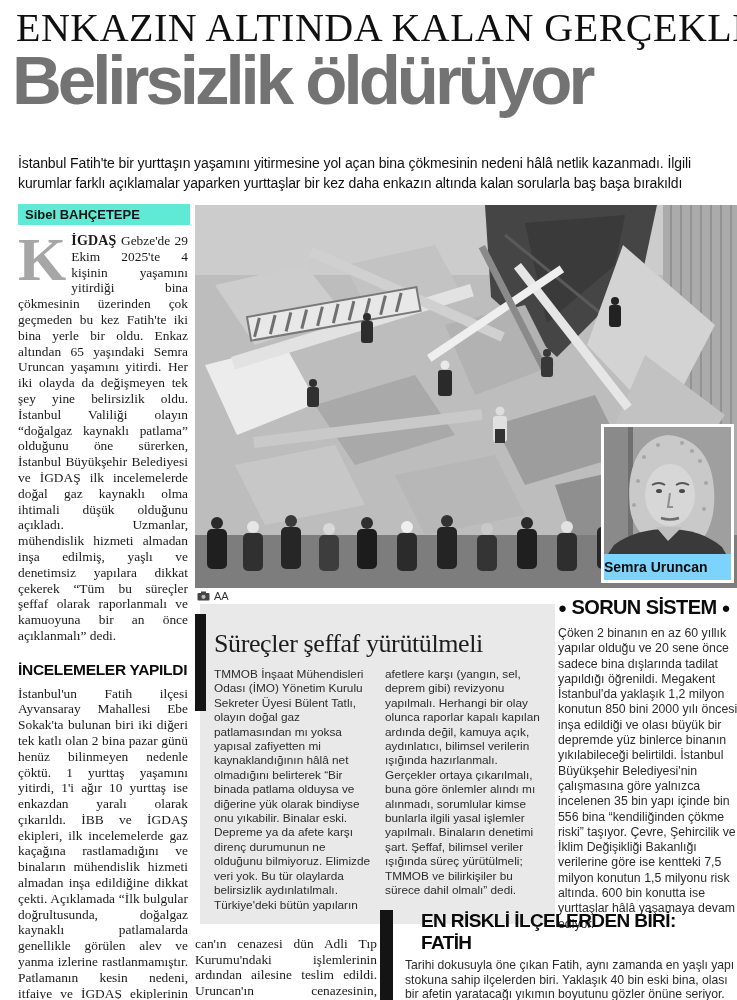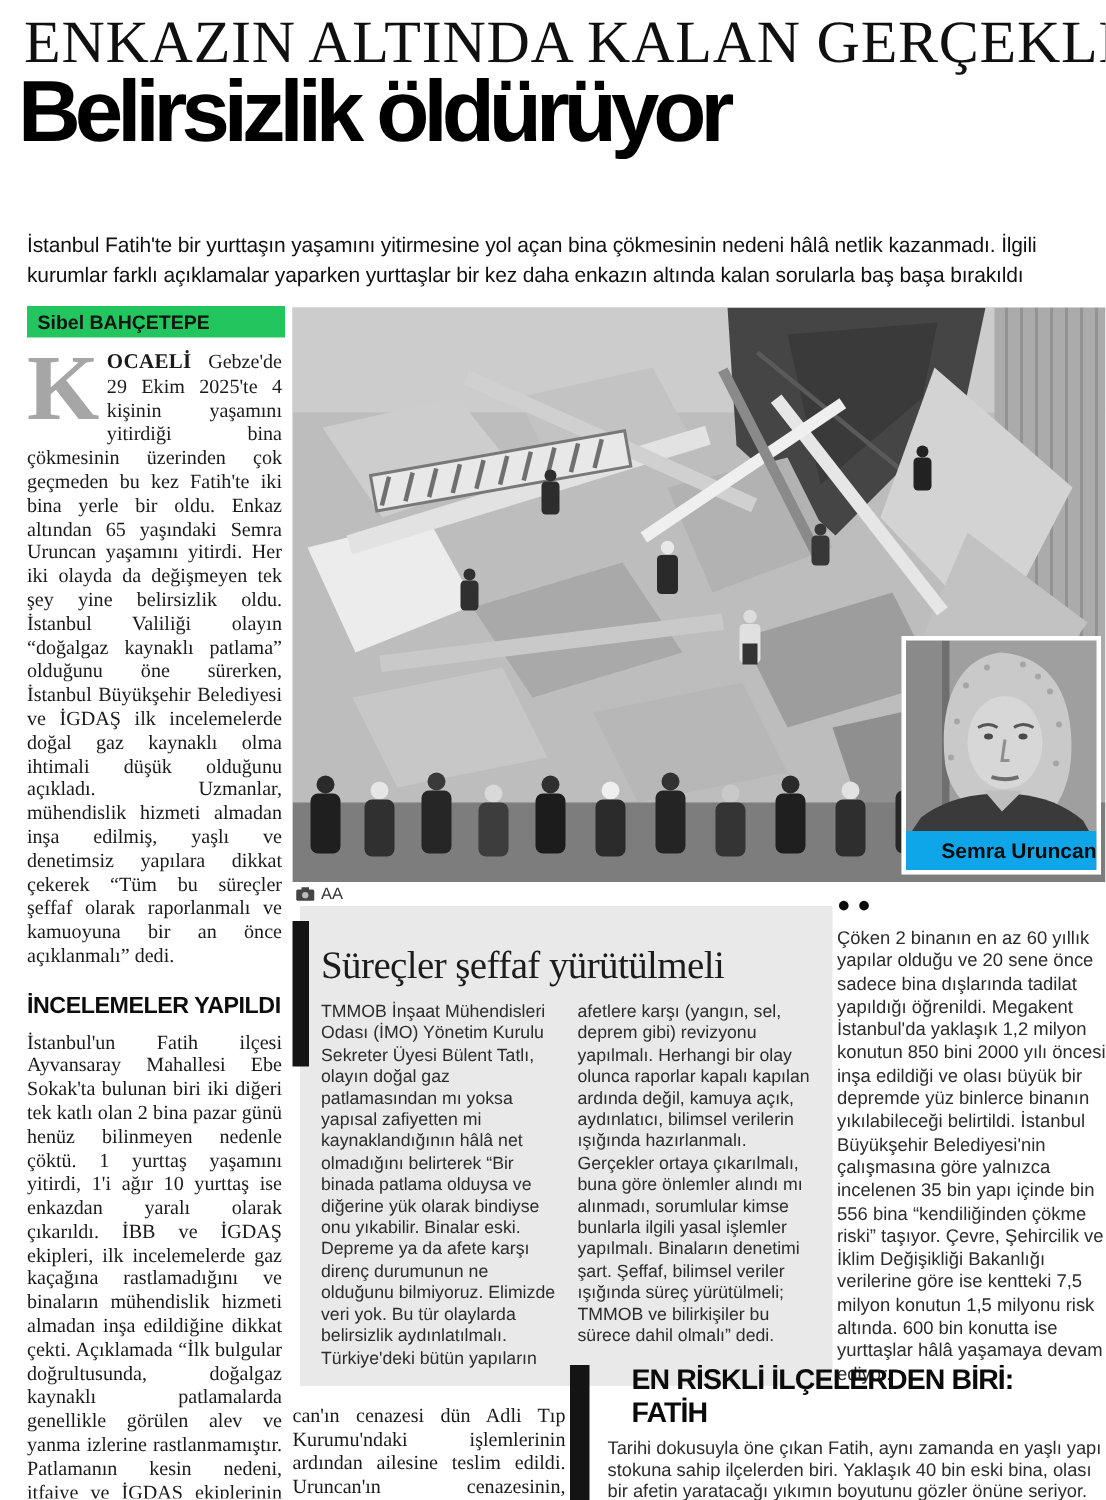--- a/index.html
+++ b/index.html
@@ -11,31 +11,31 @@
   }
   
   .kicker{
     position:absolute;top:4px;left:16px;width:708px;
     font-family:"Liberation Serif", serif;font-size:40px;font-weight:400;
     letter-spacing:.5px;white-space:nowrap;color:#101010;
   }
   .headline{
     position:absolute;top:46px;left:12px;width:716px;
     font-family:"Liberation Sans", sans-serif;font-weight:bold;
-    font-size:58px;letter-spacing:-4px;line-height:1.0;white-space:nowrap;
-    color:#000000;
+    font-size:69px;letter-spacing:-4px;line-height:1.0;white-space:nowrap;
+    color:#737373;
   }
   .deck{
     position:absolute;top:153px;left:18px;width:704px;
     font-family:"Liberation Sans", sans-serif;font-weight:normal;
     font-size:14px;line-height:20px;letter-spacing:-.1px;color:#101010;
   }
   .byline{
     position:absolute;top:204px;left:18px;width:172px;box-sizing:border-box;
-    background:#22c55e;padding:3px 7px;
+    background:#5eead4;padding:3px 7px;
     font-family:"Liberation Sans", sans-serif;font-weight:bold;font-size:13px;
   }
   
   .col-left{
     position:absolute;top:233px;left:18px;width:170px;height:766px;overflow:hidden;
     font-size:13.4px;line-height:15.8px;text-align:justify;color:#1a1a1a;
   }
   .dropcap{
     float:left;font-family:"Liberation Serif", serif;font-weight:bold;
     font-size:62px;line-height:46px;color:#a6a6a6;margin:3px 5px 0 0;
@@ -49,21 +49,21 @@
   
   .photo{position:absolute;top:205px;left:195px;width:542px;height:383px;background:#bdbdbd;overflow:hidden;}
   .photo svg{display:block;width:100%;height:100%;}
   .portrait{
     position:absolute;top:424px;left:601px;width:133px;height:159px;
     border:3px solid #ffffff;box-sizing:border-box;background:#a8a8a8;overflow:hidden;
   }
   .portrait svg{display:block;width:100%;height:127px;}
   .portrait-caption{
     position:absolute;left:0;bottom:0;width:100%;height:26px;box-sizing:border-box;
-    background:#0ea5e9;text-align:right;padding-top:5px;
+    background:#7dd3fc;text-align:left;padding-top:5px;
     font-family:"Liberation Sans", sans-serif;font-weight:bold;font-size:14px;color:#0c0c0c;
   }
   .credit{
     position:absolute;top:590px;left:197px;display:flex;align-items:center;gap:4px;
     font-family:"Liberation Sans", sans-serif;font-size:11px;color:#333;
   }
   
   .mid{position:absolute;top:604px;left:195px;width:360px;}
   .graybox{
     position:relative;margin-left:5px;background:#e9e9e9;
@@ -111,21 +111,21 @@
 </style>
 </head>
 <body>
 
 <div class="kicker">ENKAZIN ALTINDA KALAN GERÇEKLER</div>
 <div class="headline">Belirsizlik öldürüyor</div>
 <div class="deck">İstanbul Fatih'te bir yurttaşın yaşamını yitirmesine yol açan bina çökmesinin nedeni hâlâ netlik kazanmadı. İlgili kurumlar farklı açıklamalar yaparken yurttaşlar bir kez daha enkazın altında kalan sorularla baş başa bırakıldı</div>
 <div class="byline">Sibel BAHÇETEPE</div>
 
 <div class="col-left">
-  <p><span class="dropcap">K</span><span class="lead-bold">OCAELİ</span>
+  <p><span class="dropcap">K</span><span class="lead-bold">İGDAŞ</span>
     <span>Gebze'de 29 Ekim 2025'te 4 kişinin yaşamını yitirdiği bina çökmesinin üzerinden çok geçmeden bu kez Fatih'te iki bina yerle bir oldu. Enkaz altından 65 yaşındaki Semra Uruncan yaşamını yitirdi. Her iki olayda da değişmeyen tek şey yine belirsizlik oldu. İstanbul Valiliği olayın “doğalgaz kaynaklı patlama” olduğunu öne sürerken, İstanbul Büyükşehir Belediyesi ve İGDAŞ ilk incelemelerde doğal gaz kaynaklı olma ihtimali düşük olduğunu açıkladı. Uzmanlar, mühendislik hizmeti almadan inşa edilmiş, yaşlı ve denetimsiz yapılara dikkat çekerek “Tüm bu süreçler şeffaf olarak raporlanmalı ve kamuoyuna bir an önce açıklanmalı” dedi.</span></p>
   <div class="subhead">İNCELEMELER YAPILDI</div>
   <p>İstanbul'un Fatih ilçesi Ayvansaray Mahallesi Ebe Sokak'ta bulunan biri iki diğeri tek katlı olan 2 bina pazar günü henüz bilinmeyen nedenle çöktü. 1 yurttaş yaşamını yitirdi, 1'i ağır 10 yurttaş ise enkazdan yaralı olarak çıkarıldı. İBB ve İGDAŞ ekipleri, ilk incelemelerde gaz kaçağına rastlamadığını ve binaların mühendislik hizmeti almadan inşa edildiğine dikkat çekti. Açıklamada “İlk bulgular doğrultusunda, doğalgaz kaynaklı patlamalarda genellikle görülen alev ve yanma izlerine rastlanmamıştır. Patlamanın kesin nedeni, itfaiye ve İGDAŞ ekiplerinin detaylı teknik incelemeleri sonucunda netlik kazanacaktır” denildi. Hasar gören binalarda dün de detaylı incelemeler yapıldı. Çöken binanın bulunduğu sokakta yaşayan yurttaşlar yaşananları “Büyük bir patlama oldu ama ne olduğunu bilmiyoruz. Yangın falan yoktu sadece toz bulutuydu” sözleriyle anlattı. Çöken binanın enkazında hayatını kaybeden Semra Urun-</p>
 </div>
 
 <div class="photo">
   <svg viewBox="0 0 542 383" preserveAspectRatio="none">
     <rect width="542" height="383" fill="#bdbdbd"></rect>
     <rect width="542" height="70" fill="#cccccc"></rect>
 
@@ -287,20 +287,21 @@
     <div class="blackbar"></div>
     <h2>Süreçler şeffaf yürütülmeli</h2>
     <div class="cols">TMMOB İnşaat Mühendisleri Odası (İMO) Yönetim Kurulu Sekreter Üyesi Bülent Tatlı, olayın doğal gaz patlamasından mı yoksa yapısal zafiyetten mi kaynaklandığının hâlâ net olmadığını belirterek “Bir binada patlama olduysa ve diğerine yük olarak bindiyse onu yıkabilir. Binalar eski. Depreme ya da afete karşı direnç durumunun ne olduğunu bilmiyoruz. Elimizde veri yok. Bu tür olaylarda belirsizlik aydınlatılmalı. Türkiye'deki bütün yapıların afetlere karşı (yangın, sel, deprem gibi) revizyonu yapılmalı. Herhangi bir olay olunca raporlar kapalı kapılan ardında değil, kamuya açık, aydınlatıcı, bilimsel verilerin ışığında hazırlanmalı. Gerçekler ortaya çıkarılmalı, buna göre önlemler alındı mı alınmadı, sorumlular kimse bunlarla ilgili yasal işlemler yapılmalı. Binaların denetimi şart. Şeffaf, bilimsel veriler ışığında süreç yürütülmeli; TMMOB ve bilirkişiler bu sürece dahil olmalı” dedi.</div>
   </div>
   <p class="continuation">can'ın cenazesi dün Adli Tıp Kurumu'ndaki işlemlerinin ardından ailesine teslim edildi. Uruncan'ın cenazesinin, Ayvansaray Yatağan Camii'nde ikindi namazının ardından kılınan cenaze namazı sonrası toprağa verildi.</p>
 </div>
 
 <div class="col-right">
   <div class="sorun-title">
     <span class="dot">●</span>
+    <span>SORUN SİSTEM</span>
     <span class="dot">●</span>
   </div>
   <div class="sorun-body">Çöken 2 binanın en az 60 yıllık yapılar olduğu ve 20 sene önce sadece bina dışlarında tadilat yapıldığı öğrenildi. Megakent İstanbul'da yaklaşık 1,2 milyon konutun 850 bini 2000 yılı öncesi inşa edildiği ve olası büyük bir depremde yüz binlerce binanın yıkılabileceği belirtildi. İstanbul Büyükşehir Belediyesi'nin çalışmasına göre yalnızca incelenen 35 bin yapı içinde bin 556 bina “kendiliğinden çökme riski” taşıyor. Çevre, Şehircilik ve İklim Değişikliği Bakanlığı verilerine göre ise kentteki 7,5 milyon konutun 1,5 milyonu risk altında. 600 bin konutta ise yurttaşlar hâlâ yaşamaya devam ediyor.</div>
 </div>
 
 <div class="fatih-box">
   <h3 class="fatih-title">EN RİSKLİ İLÇELERDEN BİRİ: FATİH</h3>
   <div class="fatih-body">Tarihi dokusuyla öne çıkan Fatih, aynı zamanda en yaşlı yapı stokuna sahip ilçelerden biri. Yaklaşık 40 bin eski bina, olası bir afetin yaratacağı yıkımın boyutunu gözler önüne seriyor. Gebze'deki çökme üzerinden 146 gün geçmesine rağmen raporların hâlâ açıklanmamış olması ise “şeffaflık” tartışmalarını büyütüyor.</div>
 </div>
 

